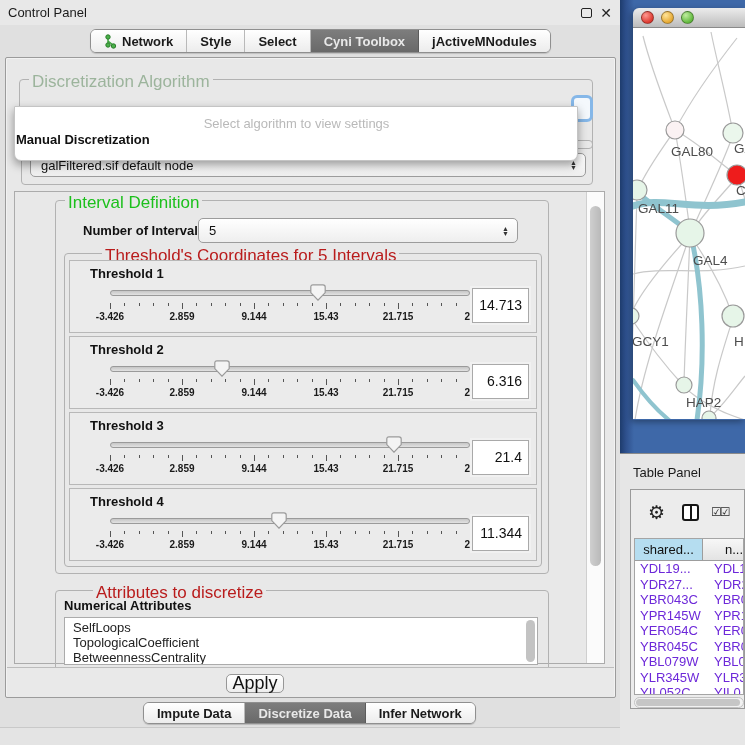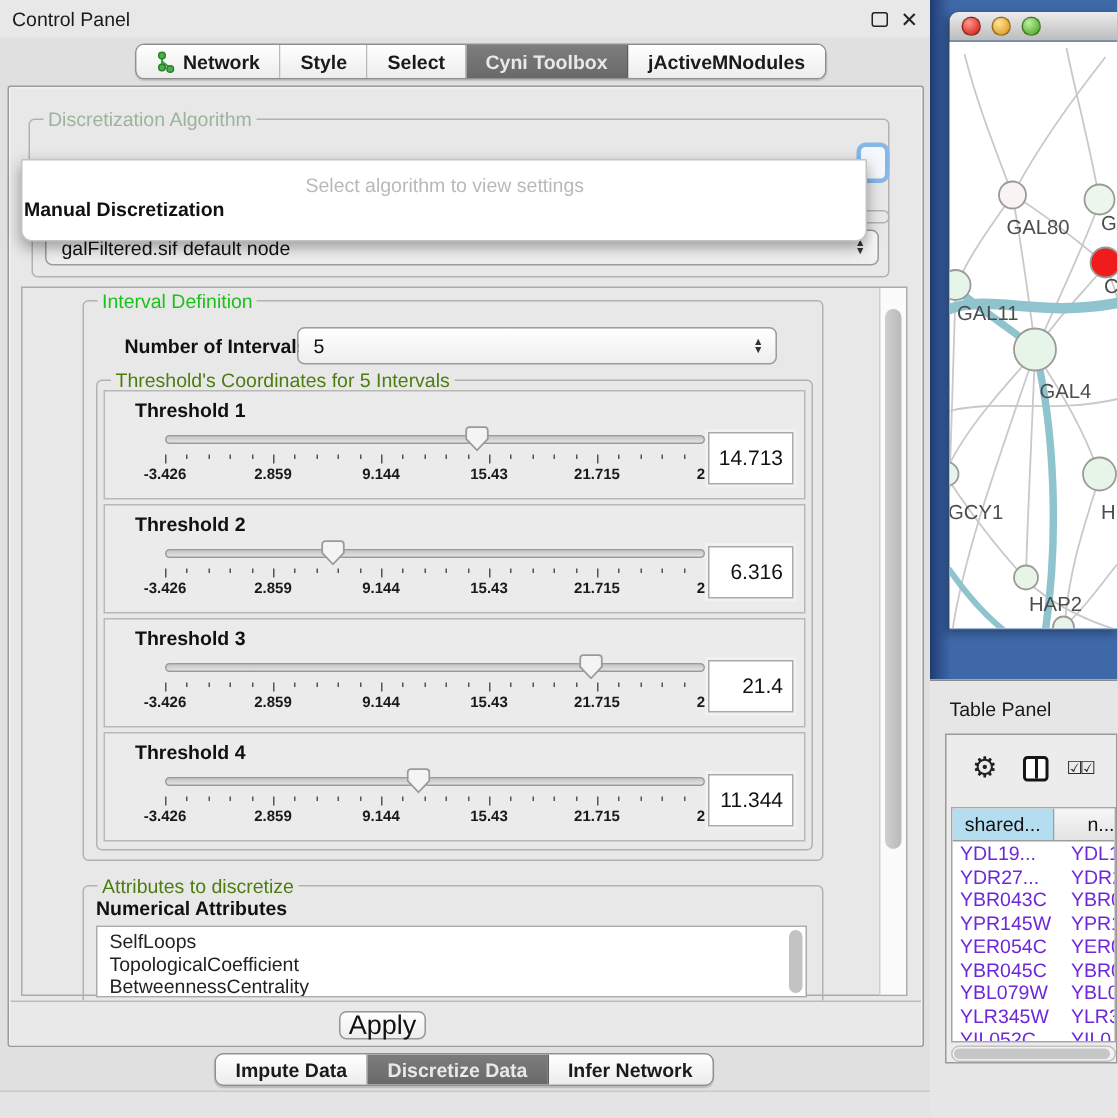--- a/index.html
+++ b/index.html
@@ -16,23 +16,23 @@
 
   
   #top-tabs { position:absolute; left:90px; top:29px; height:24px; display:flex; border:1px solid #8f8f8f; border-radius:6px; overflow:hidden; background:linear-gradient(#ffffff,#ececec); box-shadow:0 1px 1px rgba(0,0,0,.15); }
   .seg { display:flex; align-items:center; gap:5px; padding:0 13px; font-size:13px; font-weight:bold; color:#1a1a1a; border-right:1px solid #b9b9b9; background:linear-gradient(#ffffff,#ececec); white-space:nowrap; }
   .seg:last-child { border-right:none; }
   .seg.sel { background:linear-gradient(#7d7d7d,#696969); color:#e9e9e9; border-right-color:#5c5c5c; }
 
   #main-box { position:absolute; left:5px; top:57px; width:611px; height:641px; border:1px solid #9b9b9b; border-radius:2px; background:#e8e8e8; box-shadow:inset 0 0 0 1px #f2f2f2; }
 
   .groupbox { position:absolute; border:1px solid #b2b2b2; border-radius:4px; }
-  .grouplegend { position:absolute; top:-8px; left:9px; background:#e8e8e8; padding:0 3px; font-size:13px; }
+  .grouplegend { position:absolute; top:-8px; left:9px; background:#e8e8e8; padding:0 3px; font-size:17px; }
   .legend-green { color:#1cc01c; }
-  .legend-blue  { color:#4d7c0f; }
+  .legend-blue  { color:#b91c1c;margin-left:28px; }
   .legend-dim   { color:#9cb49c; }
   .legend-black { color:#111; }
 
   
   .combo { position:absolute; background:linear-gradient(#ffffff,#eeeeee); border:1px solid #9c9c9c; border-radius:5px; display:flex; align-items:center; font-size:13px; color:#111; }
   .combo .txt { margin-left:10px; }
   .combo .arrows { margin-left:auto; margin-right:8px; display:flex; flex-direction:column; line-height:5px; font-size:7px; color:#333; }
 
   
   #algo-popup { position:absolute; left:13px; top:82px; width:564px; height:55px; background:#ffffff; border:1px solid #c4c4c4; border-radius:1px 1px 7px 7px; box-shadow:0 4px 10px rgba(0,0,0,.38); z-index:20; padding-top:9px;margin-top:23px; }

